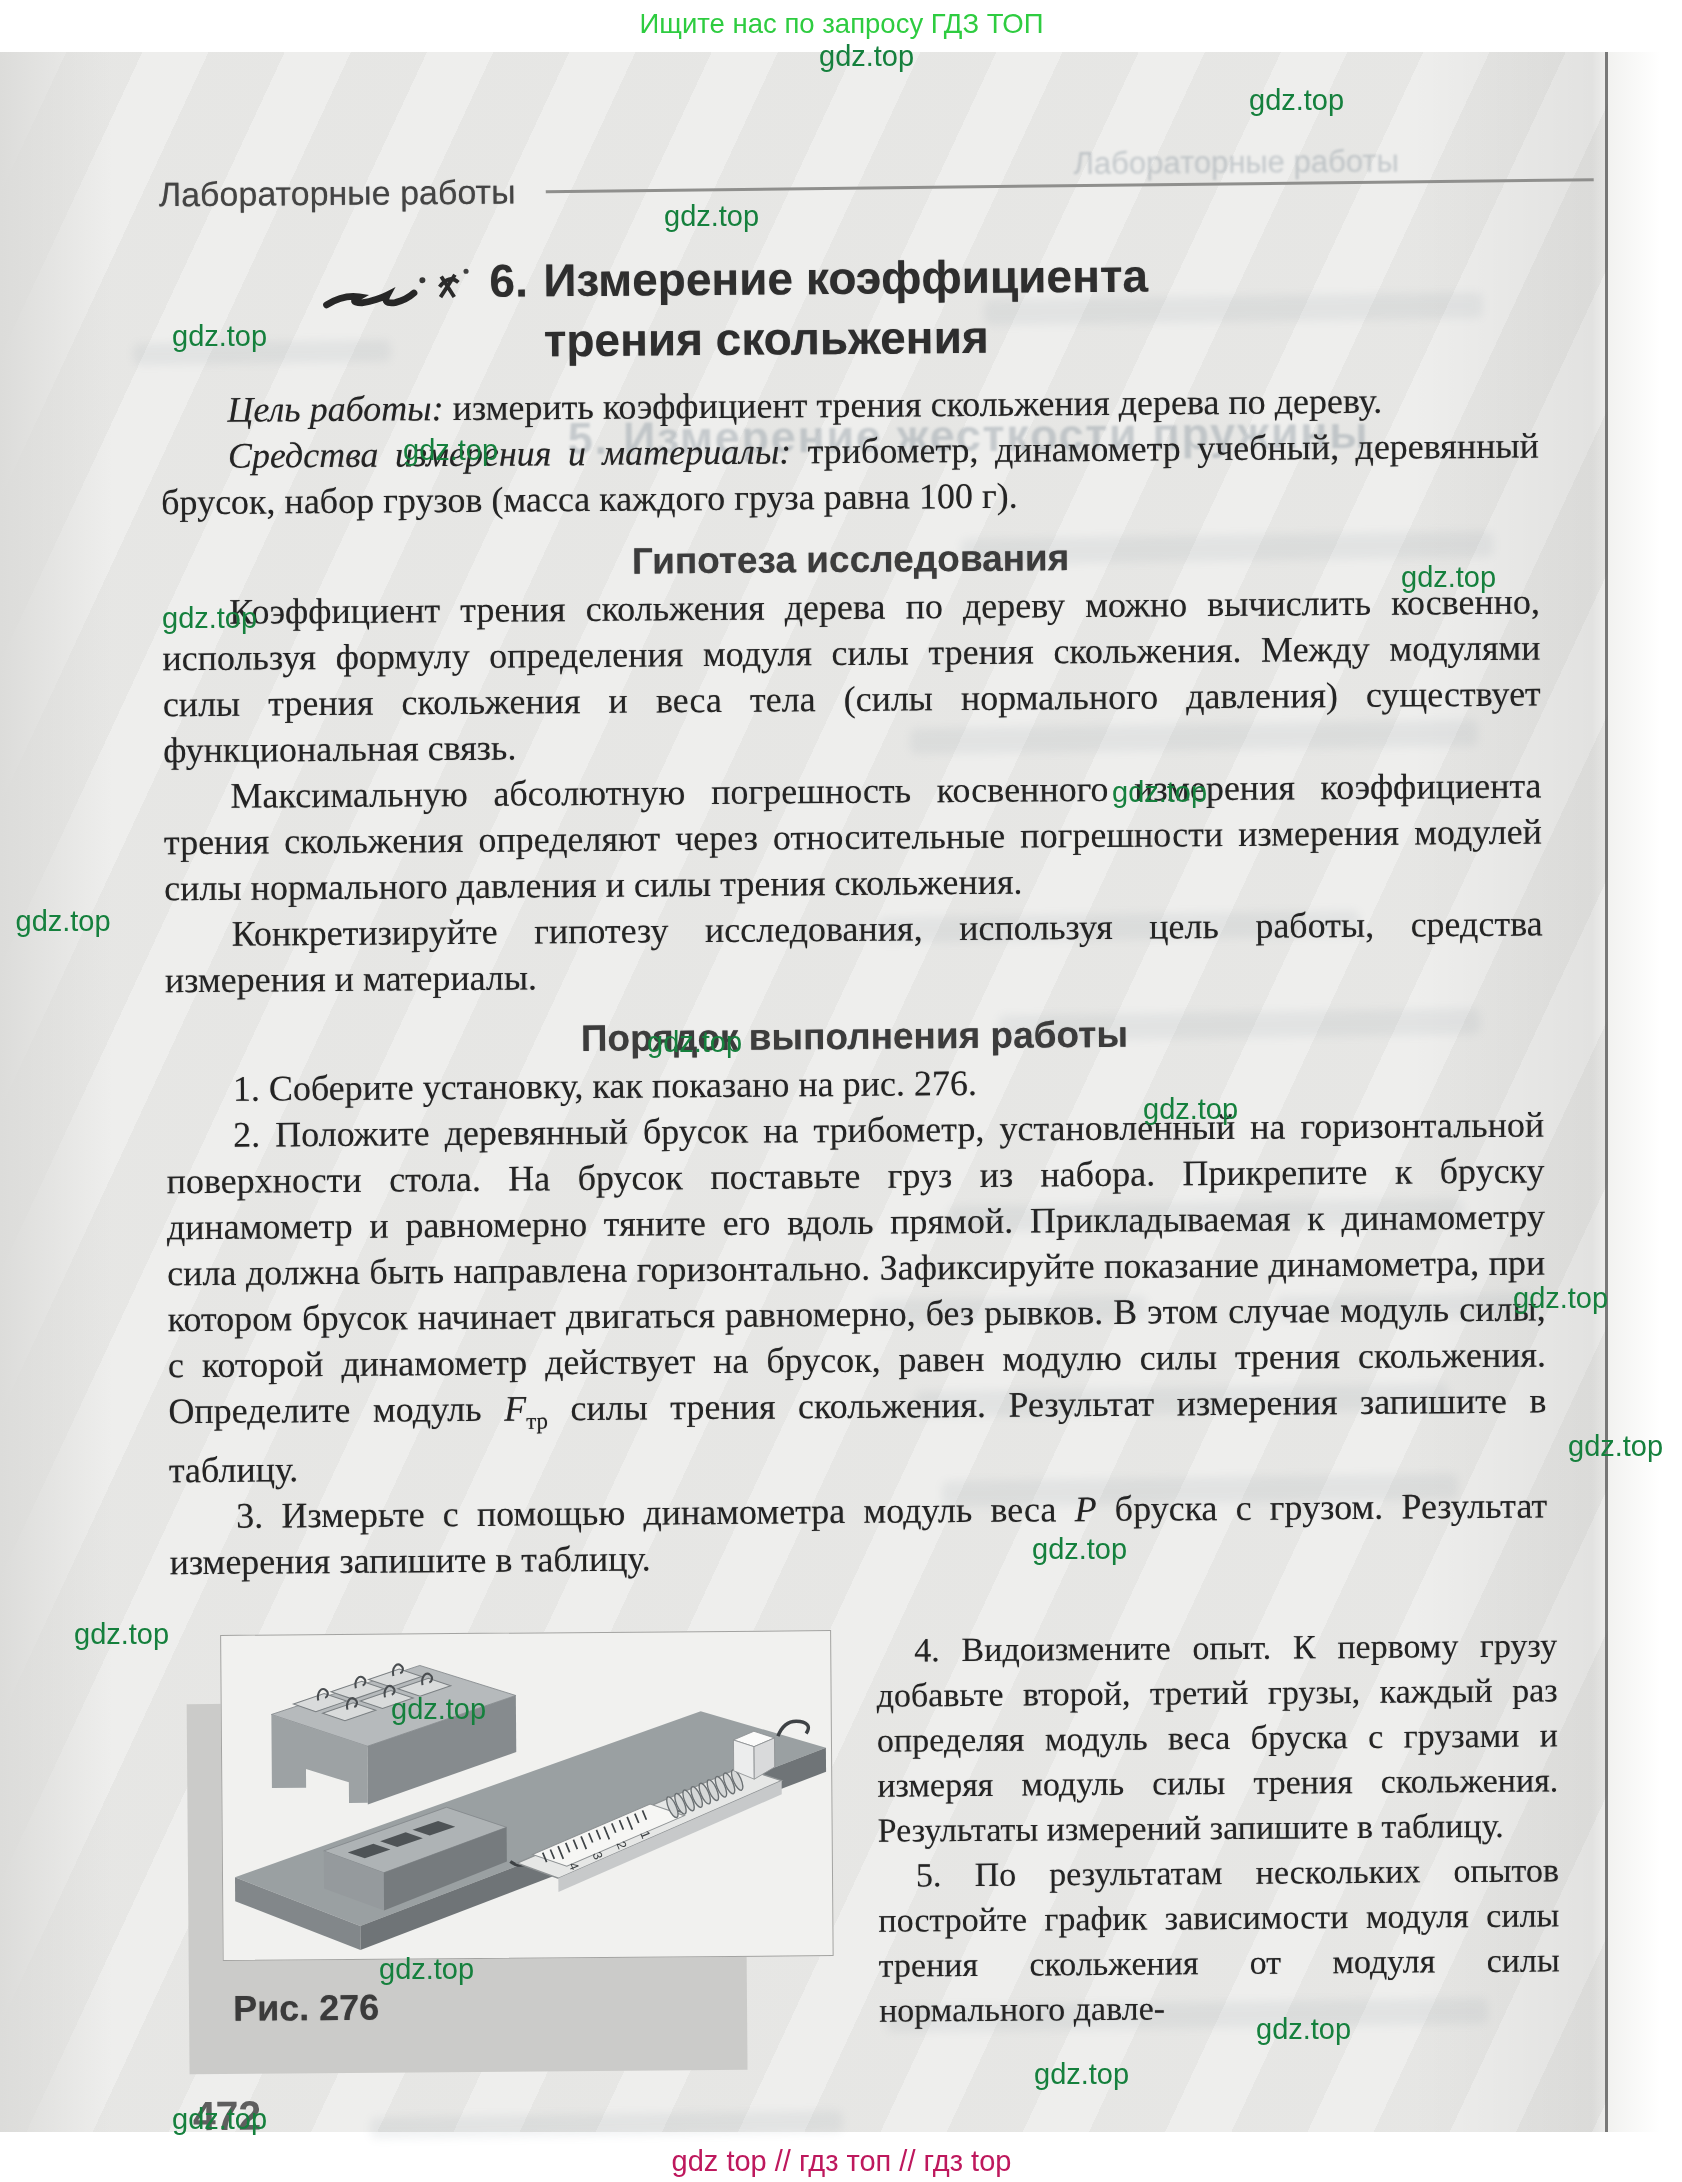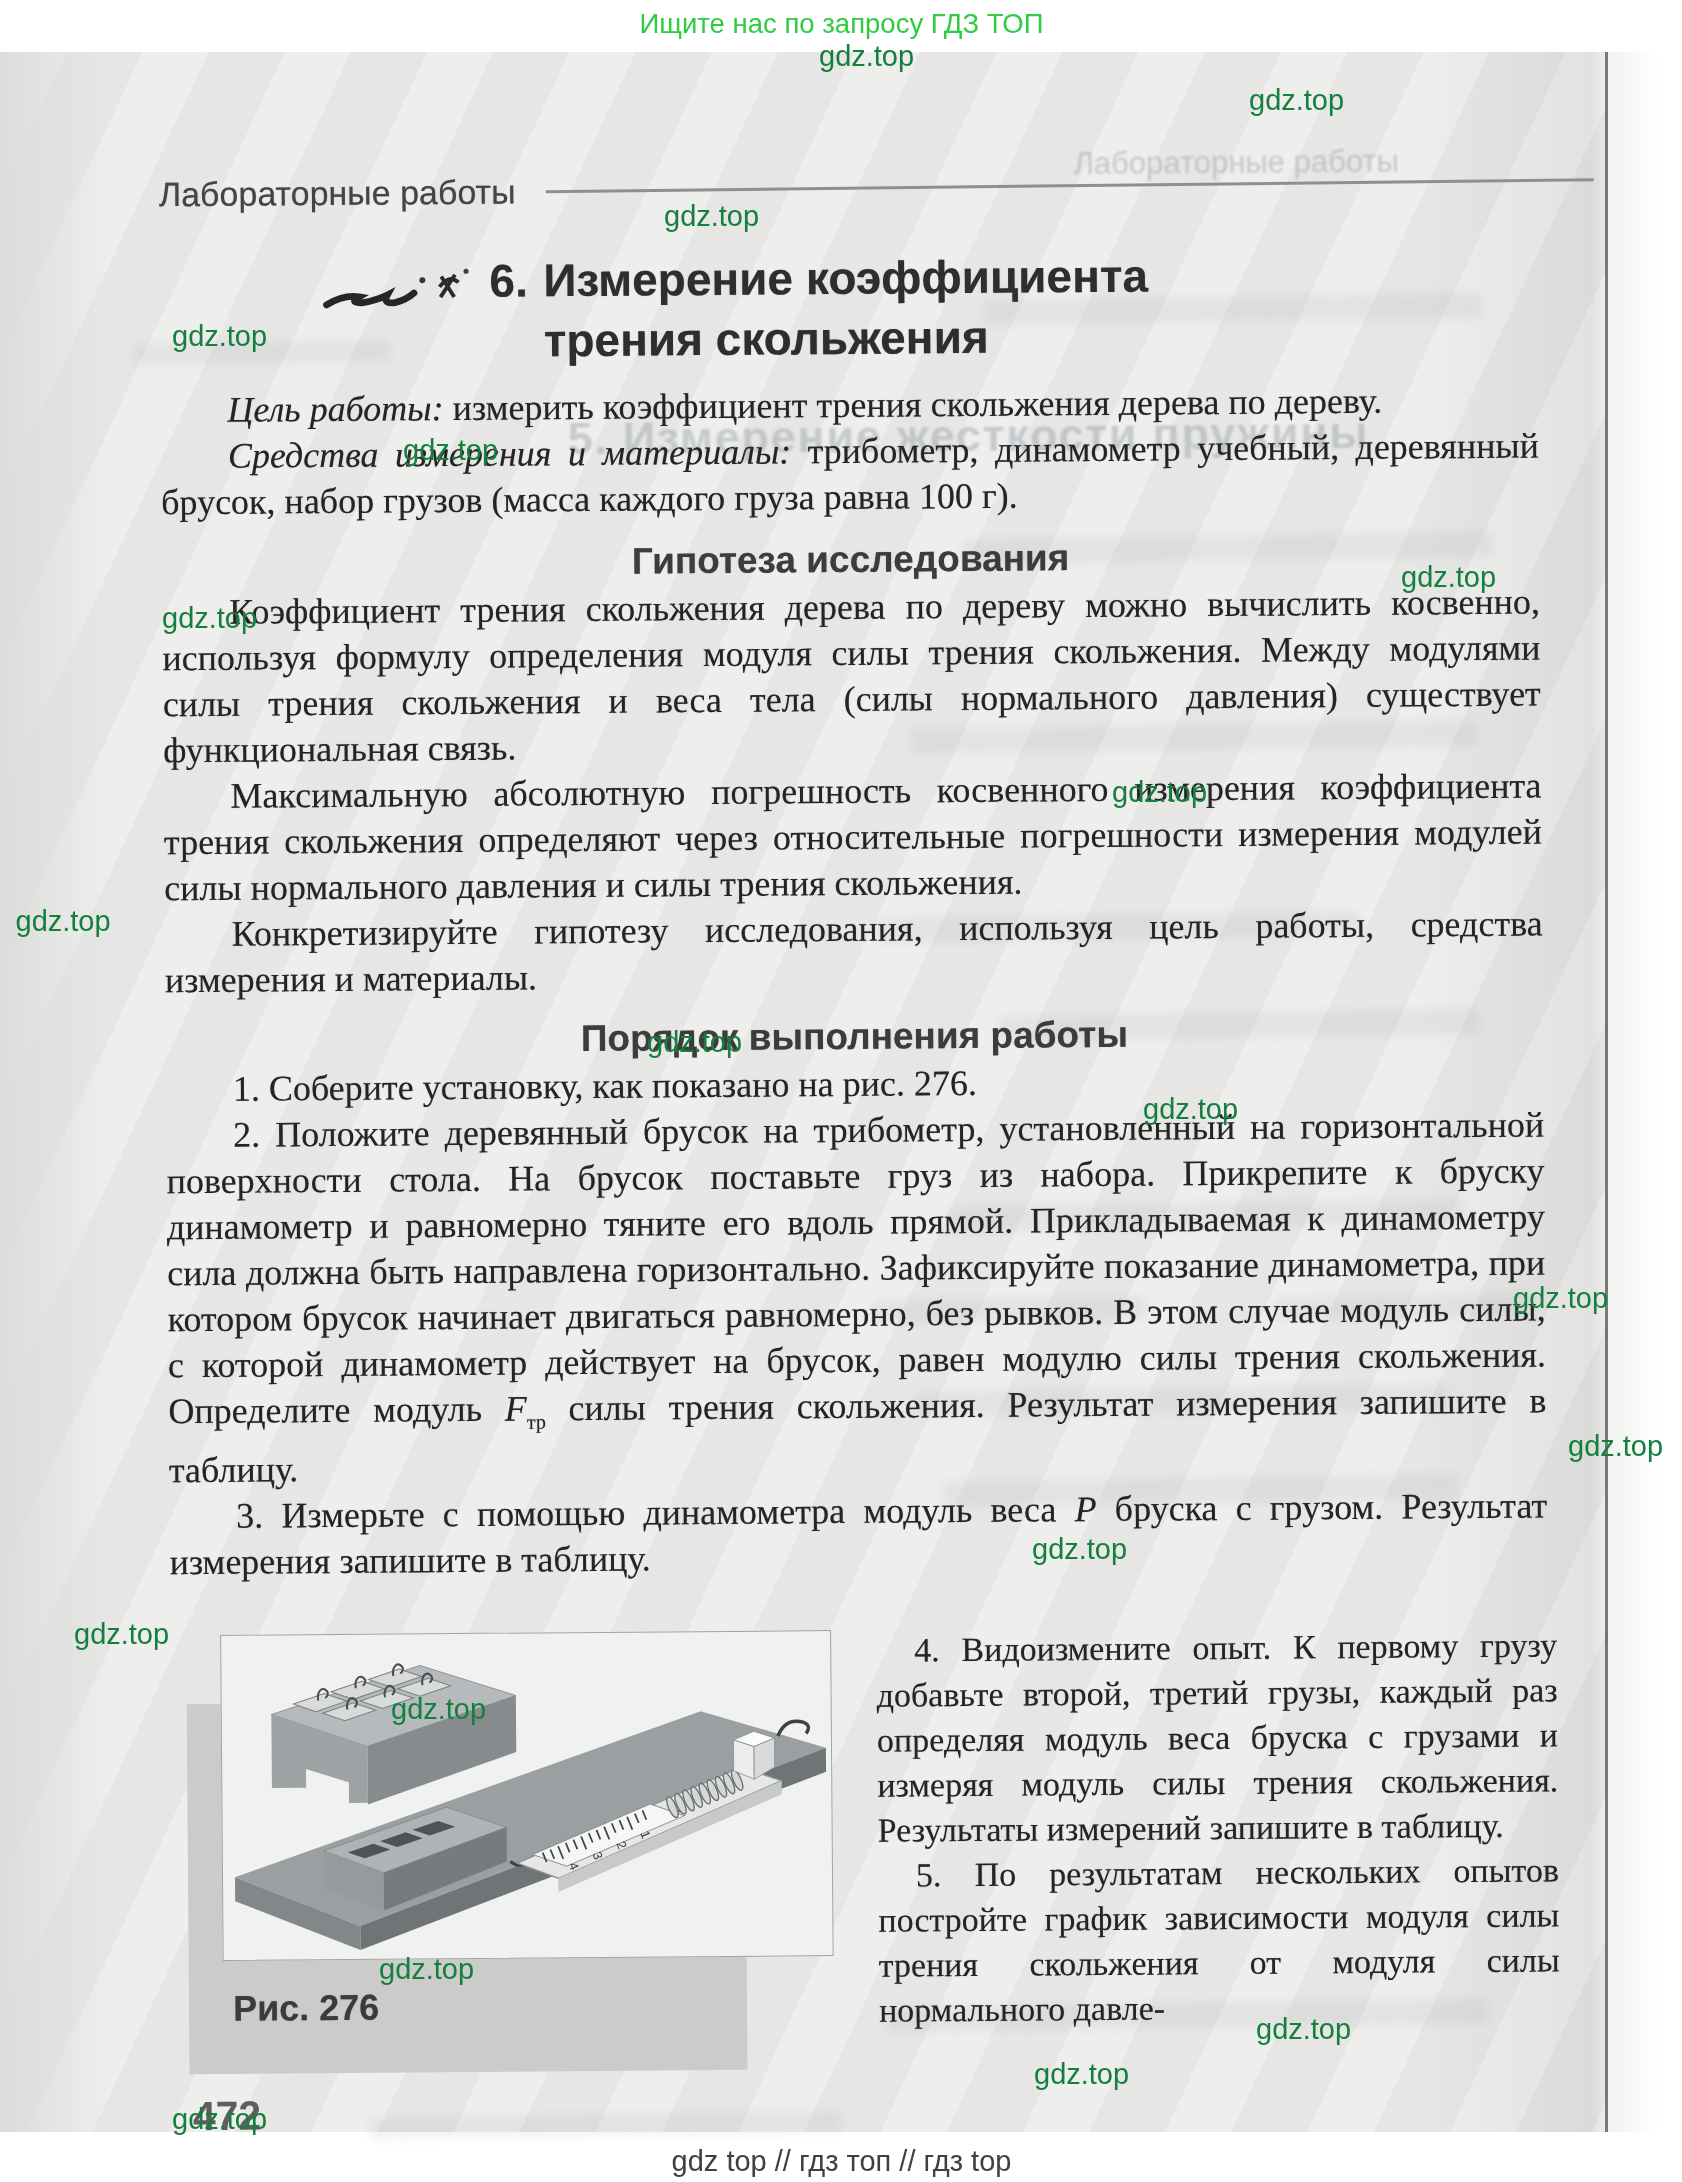--- a/index.html
+++ b/index.html
@@ -27,35 +27,35 @@
   
   #title-block{position:absolute;left:495px;top:248px;display:flex;gap:15.5px;
                font:700 46px/60px "Liberation Sans",sans-serif;color:#2e2e2e;}
   
   #main-flow{position:absolute;left:165px;top:382px;width:1378px;text-align:justify;
              font:400 36px/46px "Liberation Serif",serif;color:#242424;}
   #main-flow p{margin:0;text-indent:67px;}
   .center-head{font:600 37px/48px "Liberation Sans",sans-serif;color:#3c3c3c;text-align:center;
                text-indent:0 !important;margin-top:15.5px !important;}
   .lead-italic{font-style:italic;}
-  sub{font-size:20px;}
+  sub{font-size:23px;}
   
   #figure-shadow{position:absolute;left:181px;top:1699px;width:558px;height:370px;background:#cbcbc9;}
   #figure-box{position:absolute;left:215px;top:1630px;width:609px;height:324px;background:#f1f1ef;
               border:1.7px solid #a3a3a1;}
   #figure-caption{position:absolute;left:225px;top:1984px;font:600 36px/40px "Liberation Sans",sans-serif;color:#3b3b3b;}
   #right-col{position:absolute;left:871px;top:1628px;width:681px;text-align:justify;
              font:400 34px/45px "Liberation Serif",serif;color:#242424;}
   #right-col p{margin:0;text-indent:38px;}
   
   #page-number{position:absolute;left:184px;top:2089px;font:700 41px/45px "Liberation Sans",sans-serif;color:#5e5e5e;}
   #promo-banner{position:absolute;left:50%;top:6.9px;transform:translateX(-50%);
                 font:400 27.5px/33px "Liberation Sans",sans-serif;color:#2ecc40;}
   #site-footer{position:absolute;left:50%;top:2144px;transform:translateX(-50%);
-               font:400 29px/34px "Liberation Sans",sans-serif;color:#404040;}
+               font:400 29px/34px "Liberation Sans",sans-serif;color:#be185d;}
   
   .wm{position:absolute;font:400 29px/33px "Liberation Sans",sans-serif;color:#15803d;}
 </style>
 </head>
 <body>
 
 <div id="stage">
 
   <div id="promo-banner">Ищите нас по запросу ГДЗ ТОП</div>
 

